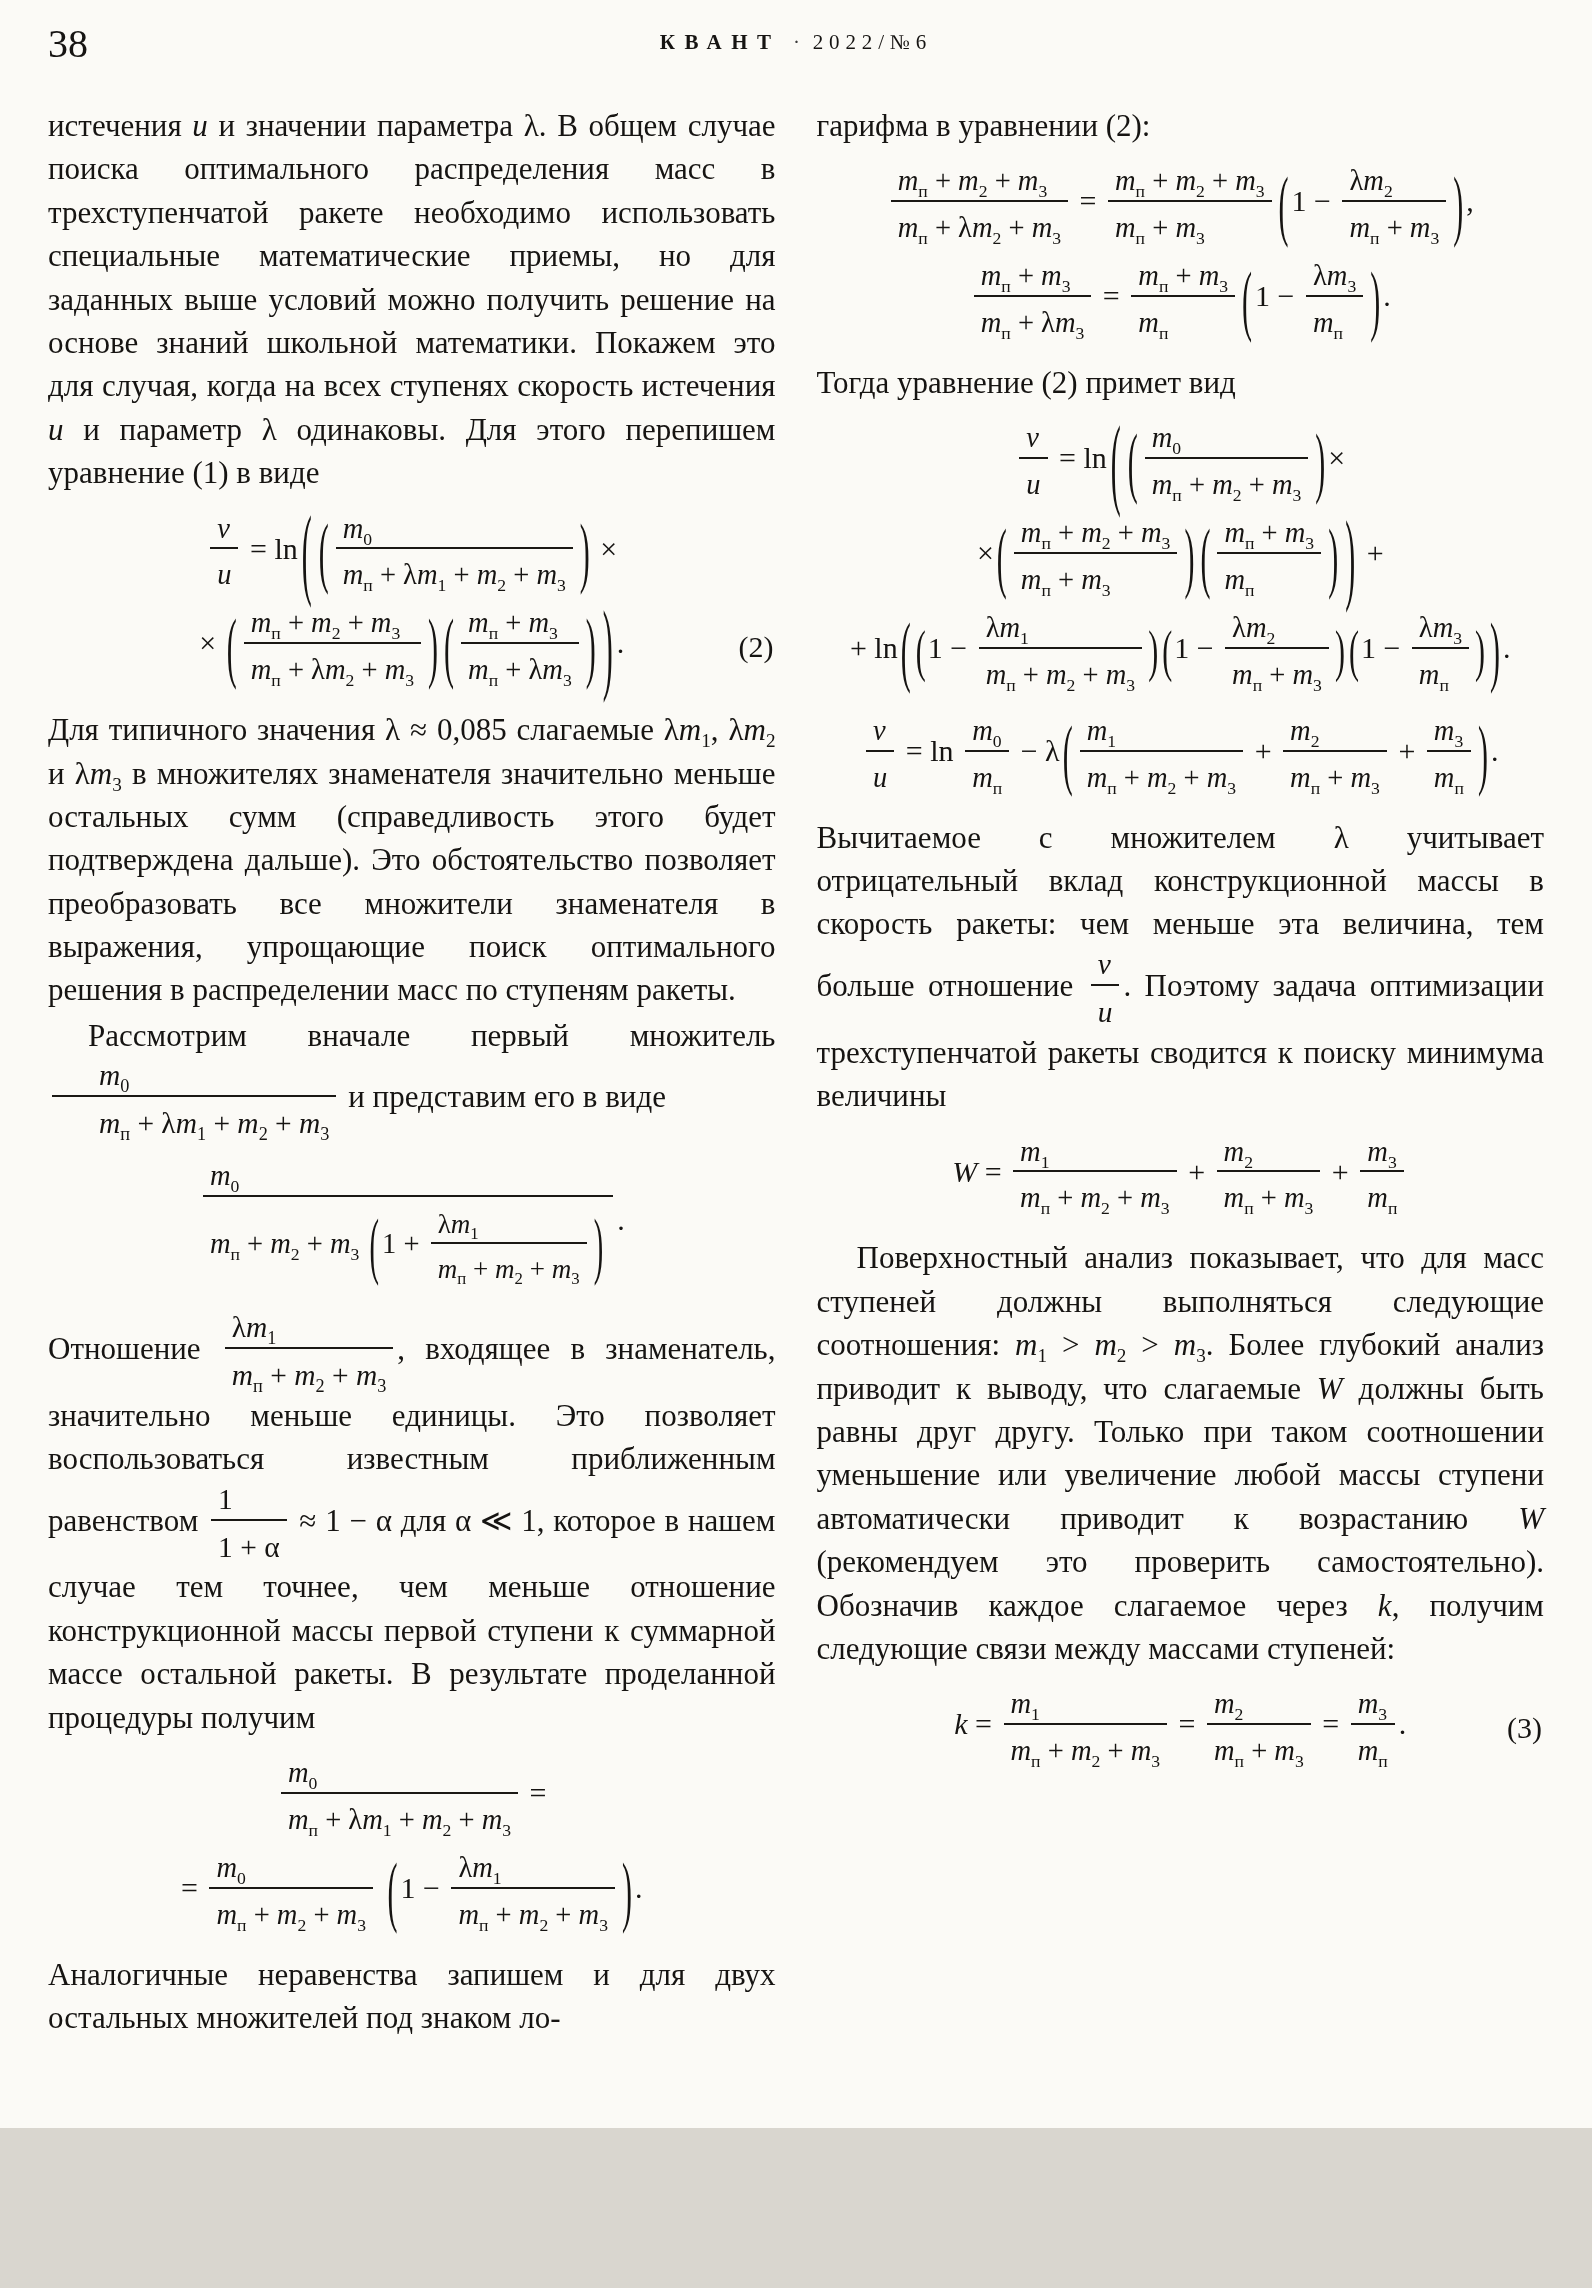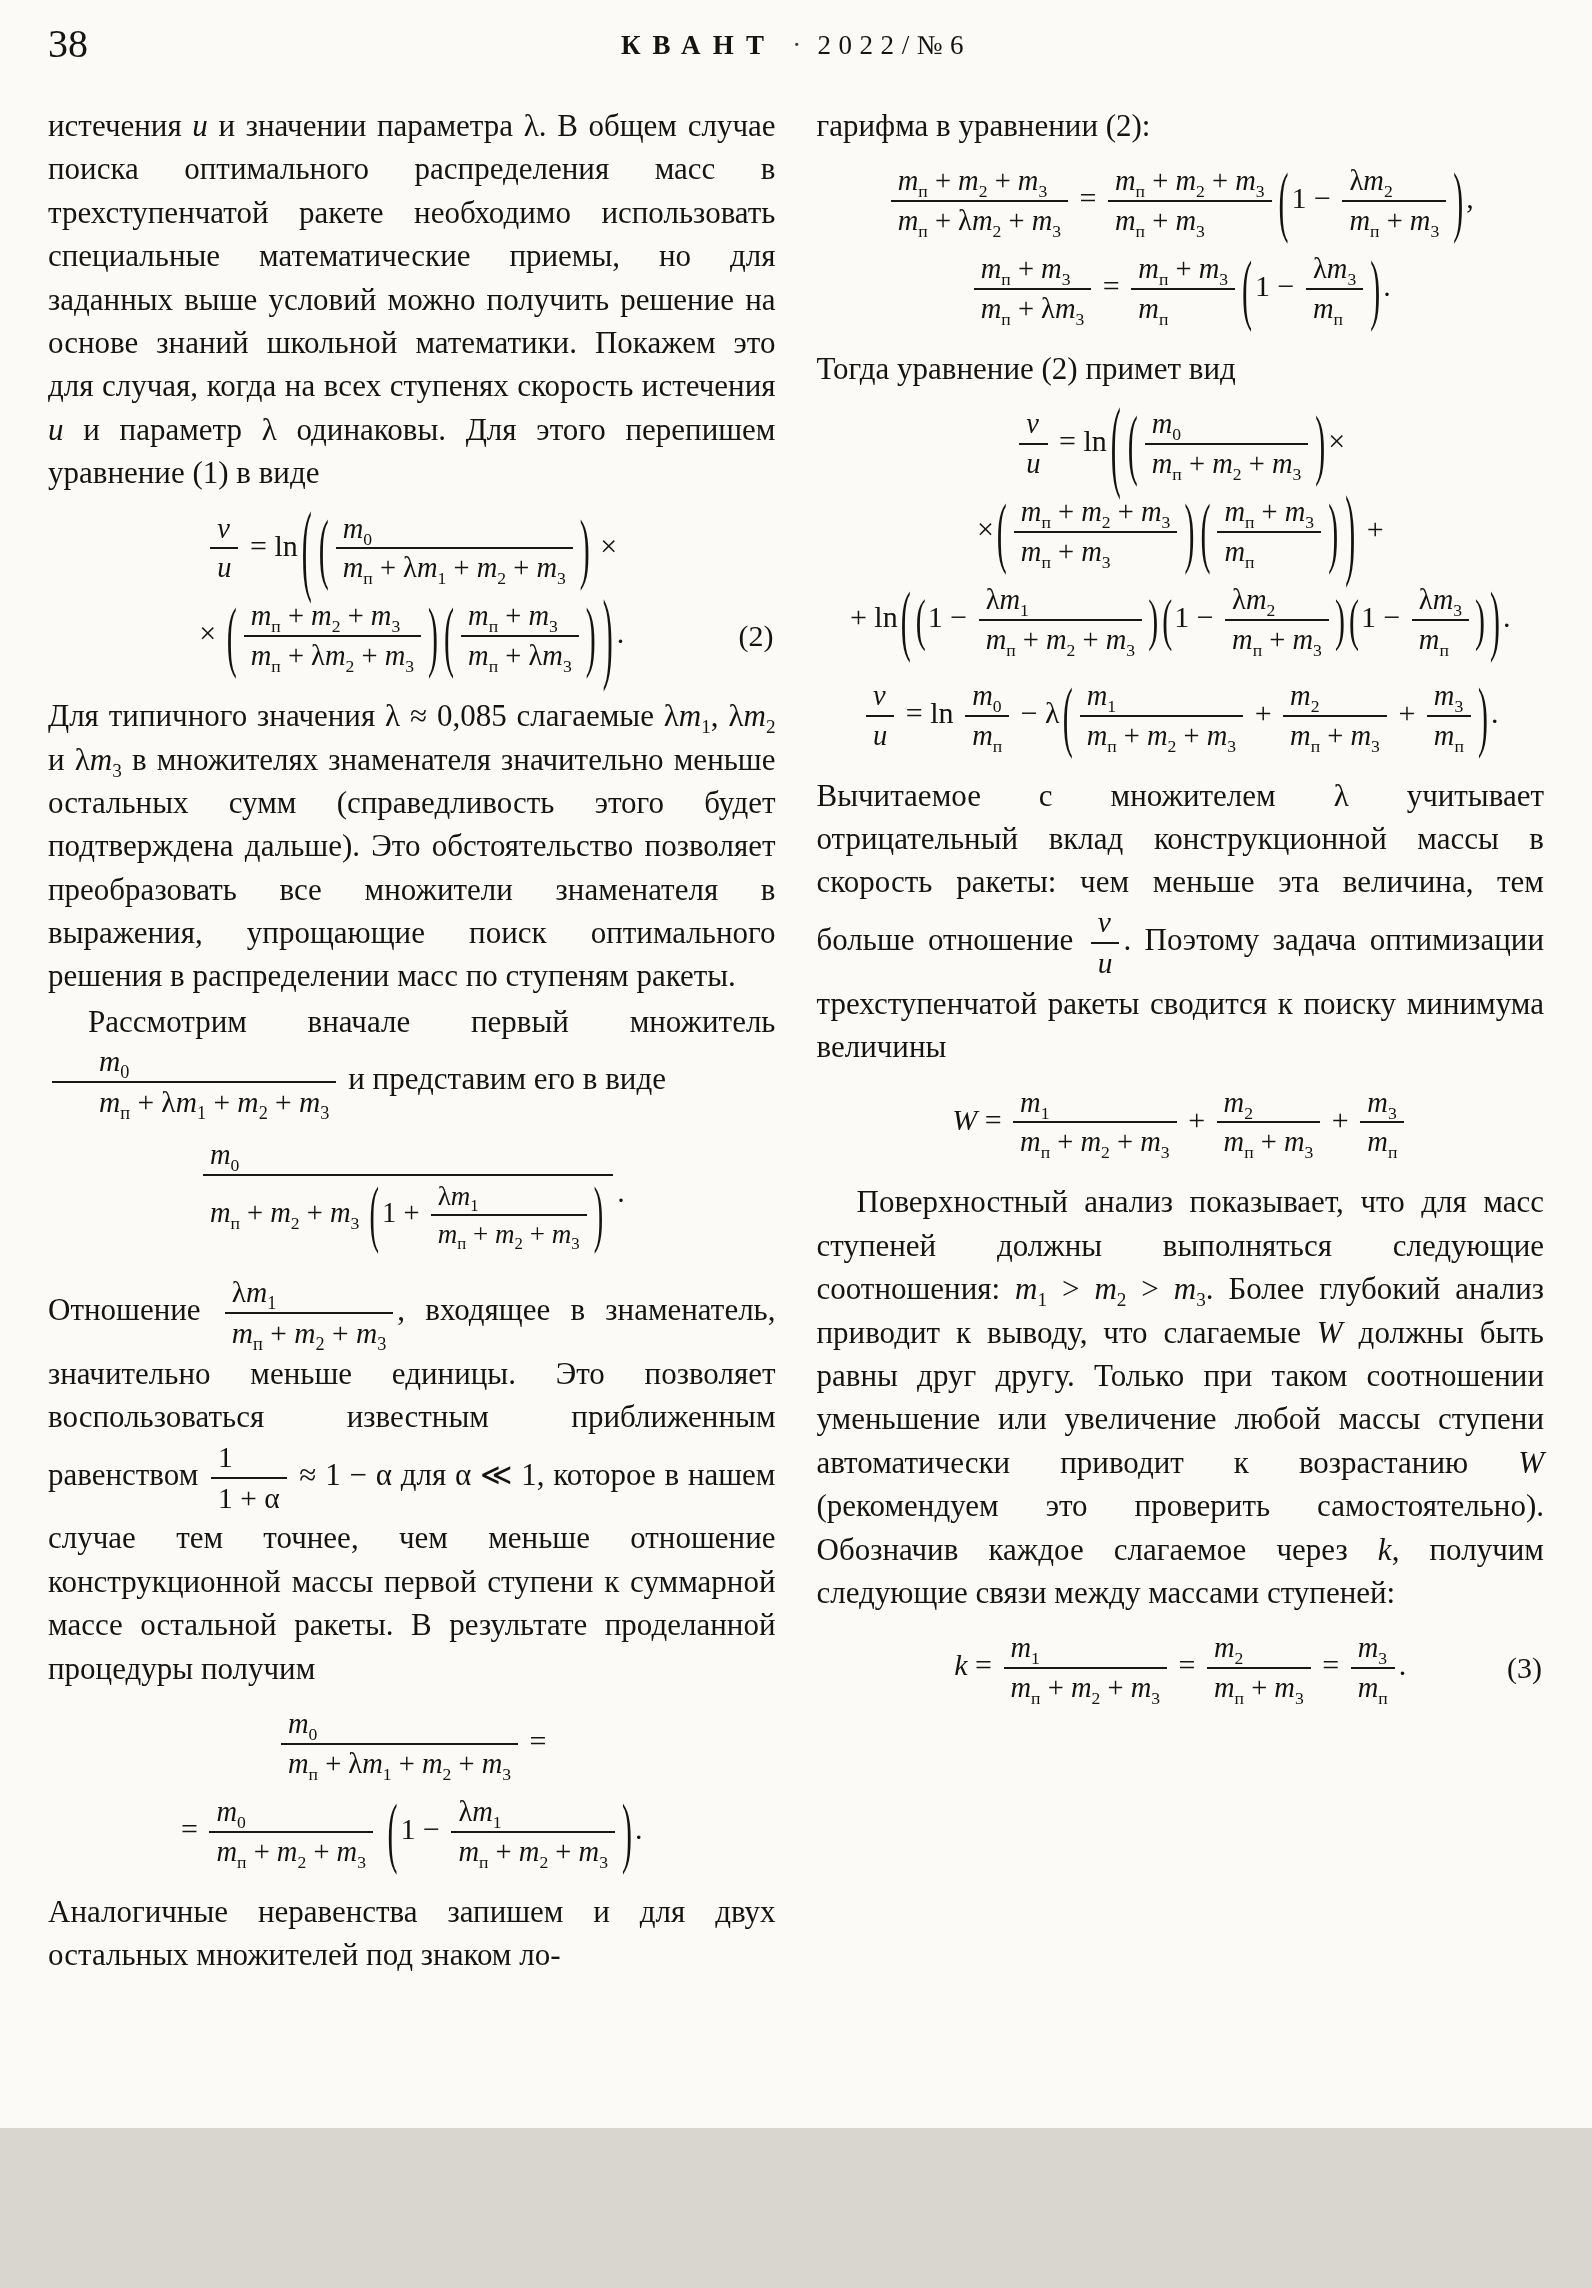--- a/index.html
+++ b/index.html
@@ -19,21 +19,21 @@
     padding: 22px 48px 30px;
   }
   
   .pagehead { position: relative; height: 64px; }
   .pnum {
     position: absolute; left: 0; top: 2px;
     font-size: 40px; line-height: 1;
   }
   .ptitle {
     position: absolute; left: 0; right: 0; top: 10px;
-    text-align: center; font-size: 27px; line-height: 1;
+    text-align: center; font-size: 21px; line-height: 1;
   }
   .jname { font-weight: bold; letter-spacing: 0.45em; }
   .jsep  { margin: 0 0.6em; color: #3a3a3a; }
   .jissue{ letter-spacing: 0.28em; }
   
   .cols { display: flex; gap: 41px; margin-top: 18px; }
   .col  { flex: 1 1 0; min-width: 0; }
   
   p.para {
     margin: 0 0 2px 0;
@@ -58,21 +58,21 @@
   
   .f {
     display: inline-block;
     vertical-align: middle;
     text-align: left;
     font-size: 0.95em;
     line-height: 1.12;
     margin: 2px 4px;
   }
   .f > .n { display: block; padding: 0 7px 3px; border-bottom: 2px solid #1a1814; }
-  .f > .d { display: block; padding: 3px 7px 0; }
+  .f > .d { display: block; padding: 10px 7px 0; }
   sub { font-size: 0.62em; line-height: 0; }
   i { font-style: italic; }
   
   .g {
     display: inline-block;
     vertical-align: middle;
     line-height: 1;
     margin: 0 2px;
     font-weight: 400;
     transform-origin: center;

